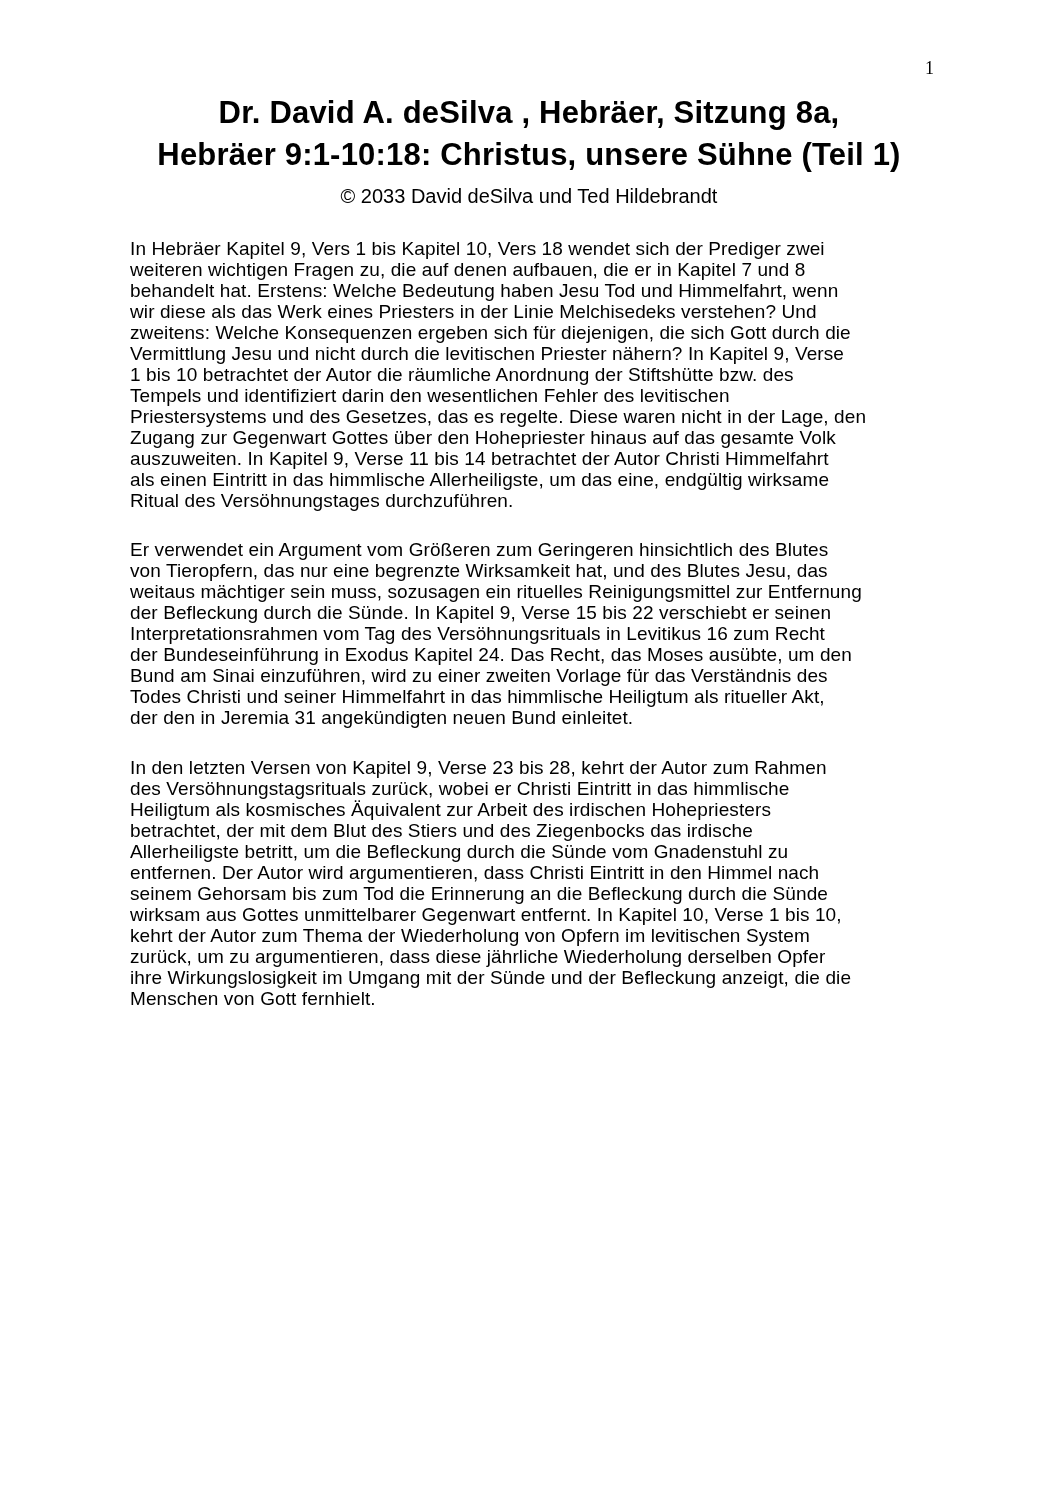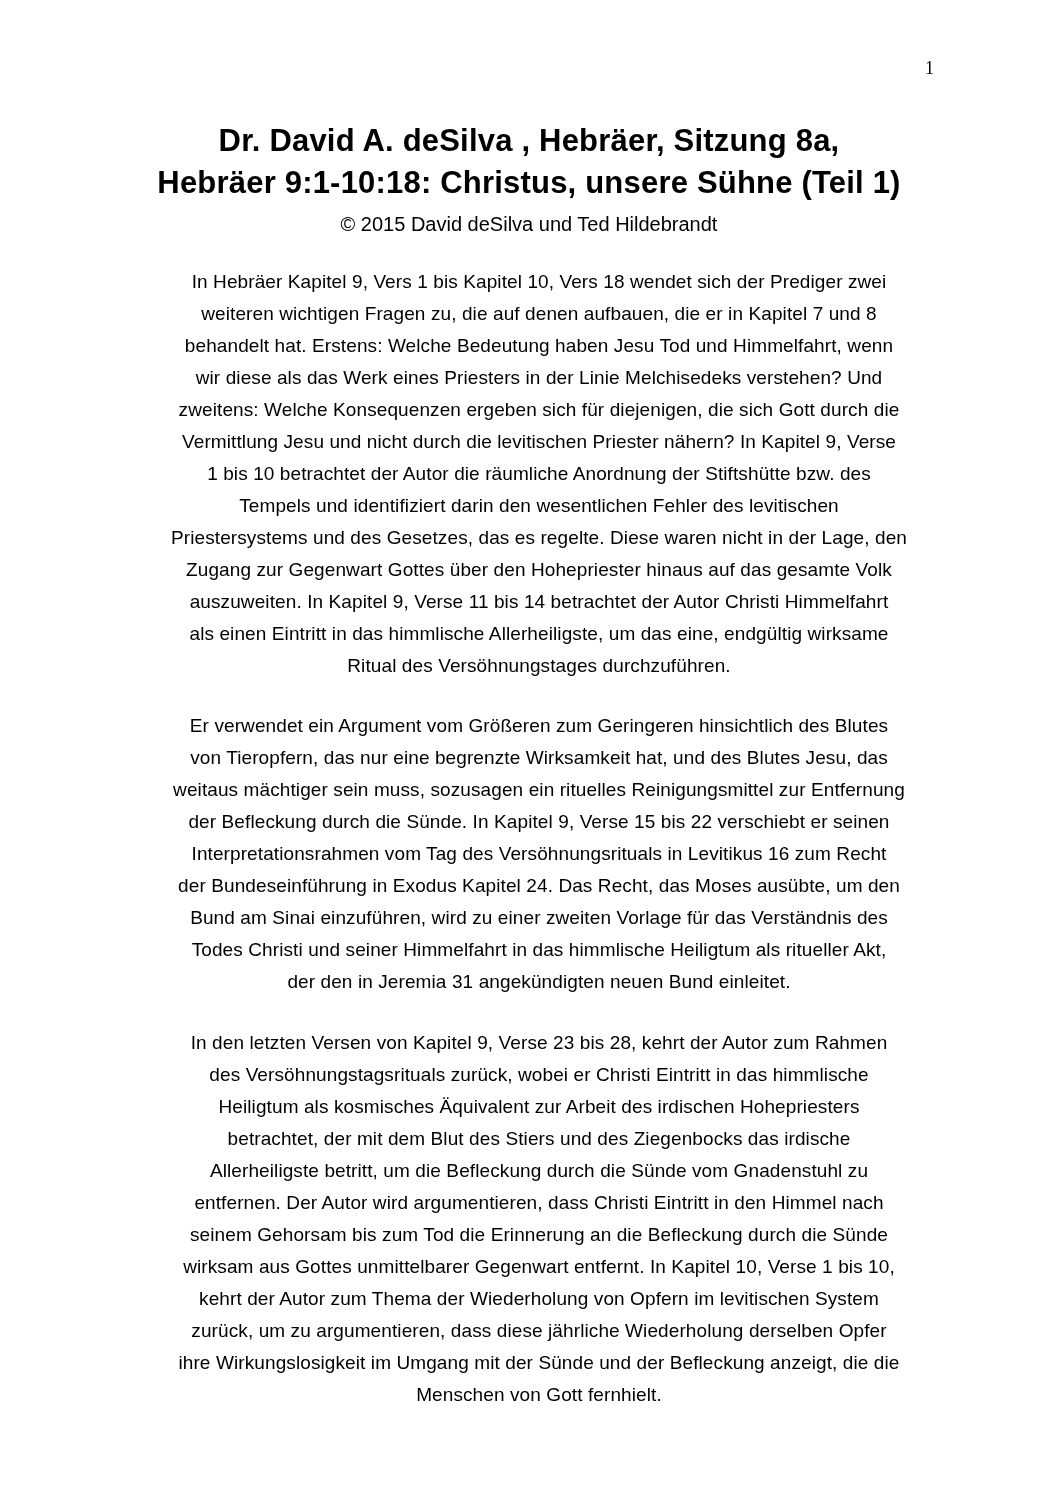--- a/index.html
+++ b/index.html
@@ -19,21 +19,21 @@
   }
   .page-number {
     position: absolute;
     top: 58px;
     right: 124px;
     font-family: "Liberation Serif", serif;
     font-size: 18px;
     color: #000000;
   }
   .doc-header {
-    padding-top: 120px;
+    padding-top: 92px;
     text-align: center;
   }
   .doc-title {
     margin: 0;
     font-size: 31px;
     font-weight: bold;
     line-height: 42px;
     white-space: pre;
     letter-spacing: 0.2px;
   }
@@ -43,37 +43,36 @@
     line-height: 26px;
   }
   .doc-body {
     margin-top: 29px;
     padding-left: 130px;
     padding-right: 110px;
   }
   .doc-body p {
     margin: 0 0 28.4px 0;
     font-size: 19px;
-    line-height: 32px;
+    line-height: 21px;
     white-space: pre;
     letter-spacing: 0.1px;
-    text-align: center;
   }
 </style>
 </head>
 <body>
 
 <div class="page">
 
   <div class="page-number">1</div>
 
   <header class="doc-header">
     <h1 class="doc-title">Dr. David A. deSilva , Hebräer, Sitzung 8a,
 Hebräer 9:1-10:18: Christus, unsere Sühne (Teil 1)</h1>
-    <div class="doc-copyright">© 2015 David deSilva und Ted Hildebrandt</div>
+    <div class="doc-copyright">© 2033 David deSilva und Ted Hildebrandt</div>
   </header>
 
   <main class="doc-body">
     <p>In Hebräer Kapitel 9, Vers 1 bis Kapitel 10, Vers 18 wendet sich der Prediger zwei
 weiteren wichtigen Fragen zu, die auf denen aufbauen, die er in Kapitel 7 und 8
 behandelt hat. Erstens: Welche Bedeutung haben Jesu Tod und Himmelfahrt, wenn
 wir diese als das Werk eines Priesters in der Linie Melchisedeks verstehen? Und
 zweitens: Welche Konsequenzen ergeben sich für diejenigen, die sich Gott durch die
 Vermittlung Jesu und nicht durch die levitischen Priester nähern? In Kapitel 9, Verse
 1 bis 10 betrachtet der Autor die räumliche Anordnung der Stiftshütte bzw. des

